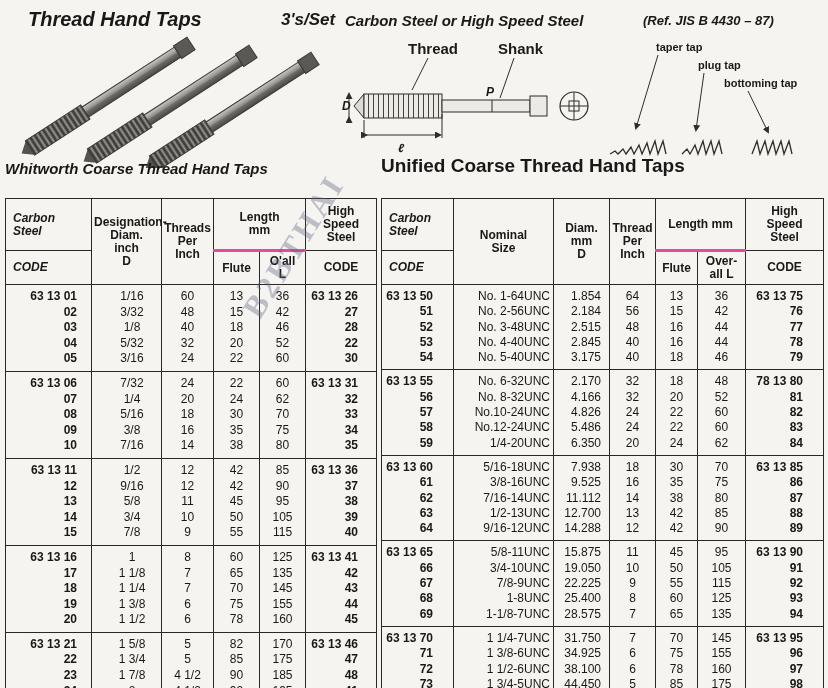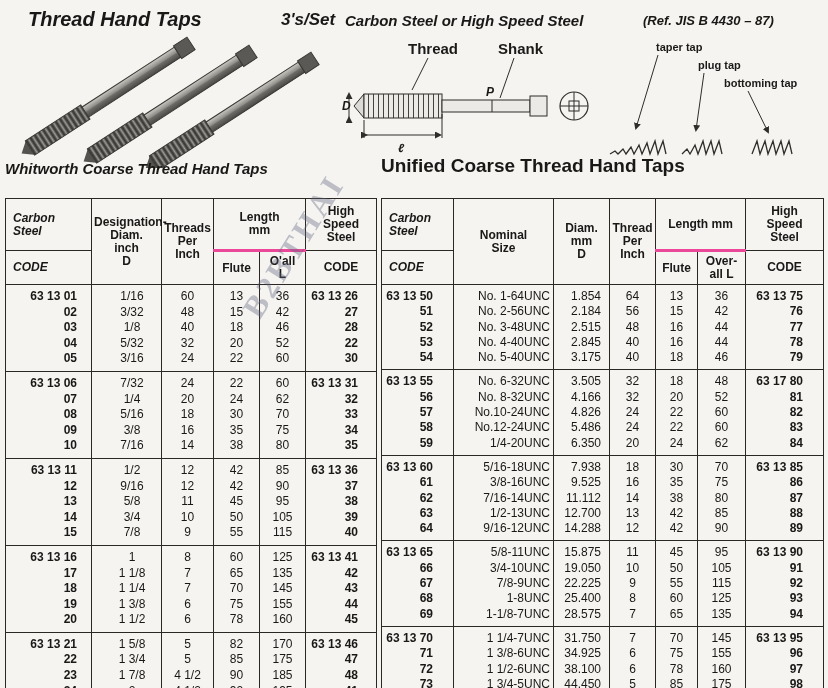--- a/index.html
+++ b/index.html
@@ -485,25 +485,25 @@
             <td class="c3">40</td>
             <td class="c4">18</td>
             <td class="c5">46</td>
             <td class="c6">79</td>
           </tr>
         </tbody>
         <tbody class="grp">
           <tr>
             <td class="c0">63 13 55</td>
             <td class="c1">No. 6-32UNC</td>
-            <td class="c2">3.505</td>
+            <td class="c2">2.170</td>
             <td class="c3">32</td>
             <td class="c4">18</td>
             <td class="c5">48</td>
-            <td class="c6">63 17 80</td>
+            <td class="c6">78 13 80</td>
           </tr>
           <tr>
             <td class="c0">56</td>
             <td class="c1">No. 8-32UNC</td>
             <td class="c2">4.166</td>
             <td class="c3">32</td>
             <td class="c4">20</td>
             <td class="c5">52</td>
             <td class="c6">81</td>
           </tr>

